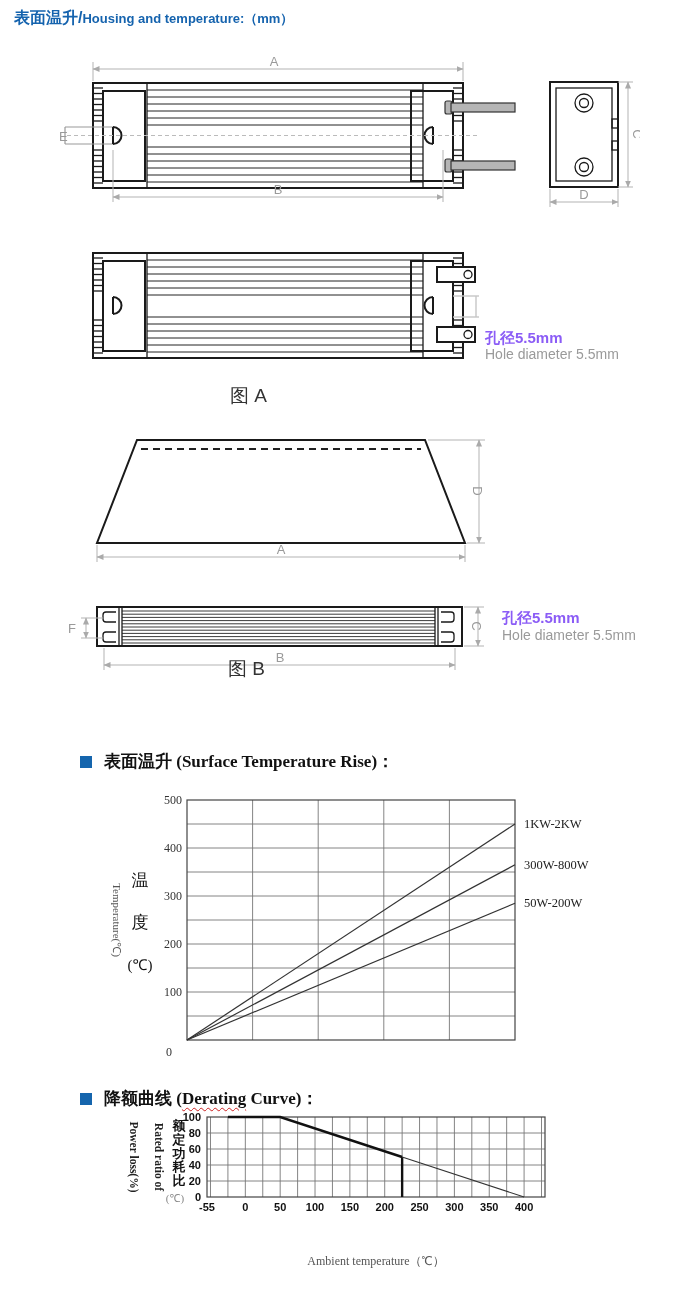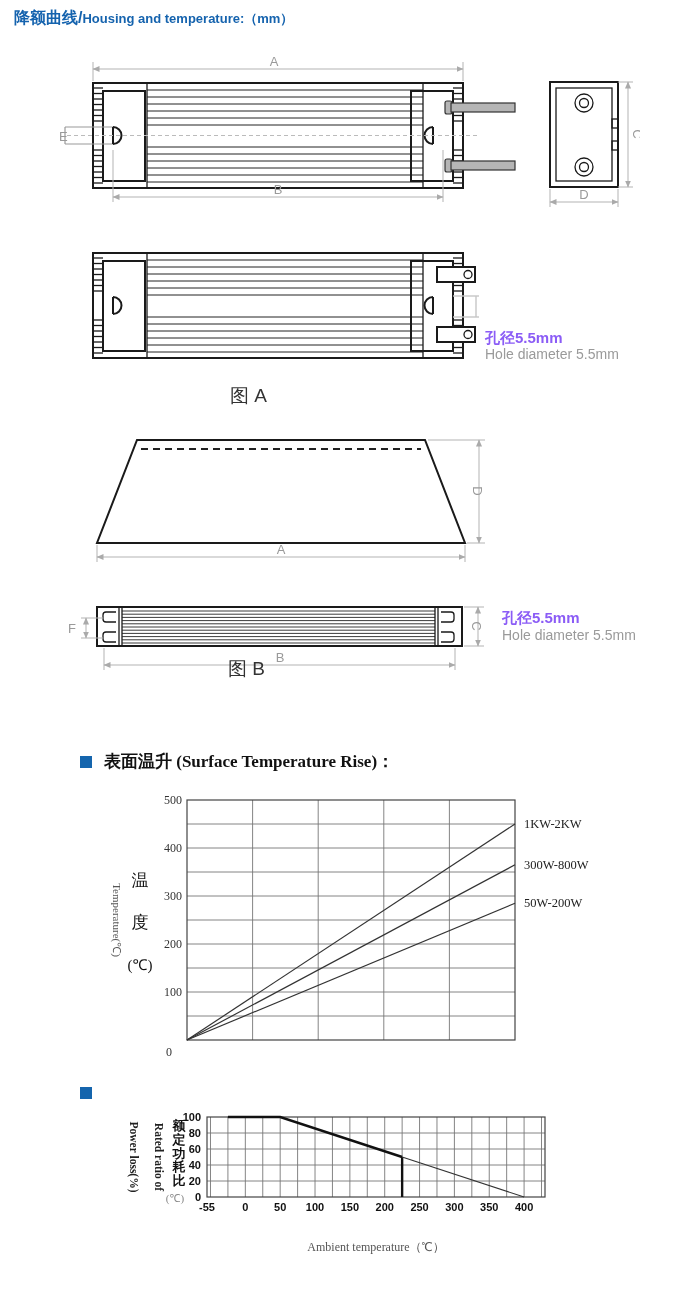--- a/index.html
+++ b/index.html
@@ -14,21 +14,21 @@
   .section-head{left:32px;display:flex;align-items:center;padding-left:48px;}
   .bullet{width:12px;height:12px;background:#1565ad;display:inline-block;margin-right:12px;flex:0 0 auto;}
   .head-text{font-family:"Liberation Serif",serif;font-weight:bold;font-size:17px;color:#111;white-space:nowrap;}
   .wavy{text-decoration:underline;text-decoration-style:wavy;text-decoration-color:#cc2222;text-decoration-thickness:1px;text-underline-offset:3px;}
   
   .hole-zh{font-size:15px;font-weight:600;color:#8b5cf6;white-space:nowrap;}
   .hole-en{font-size:14px;color:#9a9a9a;white-space:nowrap;}
   .fig-caption{font-size:19px;color:#333;white-space:nowrap;}
   .xlabel-wrap{text-align:center;}
   .xlabel-zh{font-family:"Liberation Serif",serif;font-weight:bold;font-size:13.5px;color:#111;}
-  .xlabel-en{font-family:"Liberation Serif",serif;font-size:12px;color:#555;margin-top:1px;}
+  .xlabel-en{font-family:"Liberation Serif",serif;font-size:12px;color:#555;margin-top:15px;}
   
   .ln{stroke:#1a1a1a;stroke-width:2;fill:none;}
   .lnw{stroke:#1a1a1a;stroke-width:2;fill:#fff;}
   .ln1{stroke:#1a1a1a;stroke-width:1.3;fill:none;}
   .fin{stroke:#222;stroke-width:1;fill:none;}
   .fin2{stroke:#222;stroke-width:0.9;fill:none;}
   .dim{stroke:#b3b3b3;stroke-width:1;fill:none;}
   .dimg{stroke:#c6c6c6;stroke-width:1.4;fill:none;}
   .rod{stroke:#999;stroke-width:1.2;fill:none;}
   .dash{stroke:#bbb;stroke-width:1;stroke-dasharray:4 3;fill:none;}
@@ -48,21 +48,21 @@
   .ylab-rot{font-family:"Liberation Serif",serif;font-size:11px;fill:#555;}
   .tick2{font-family:"Liberation Sans",sans-serif;font-weight:bold;font-size:11px;fill:#111;}
   .d2lab{font-family:"Liberation Serif",serif;font-weight:bold;font-size:11.5px;fill:#222;}
   .d2zh{font-family:"Liberation Serif",serif;font-weight:bold;font-size:13px;fill:#111;}
   .d2unit{font-family:"Liberation Serif",serif;font-size:11px;fill:#888;}
 </style>
 </head>
 <body>
 
 <div class="abs page-title">
-  <span class="zh">降额曲线</span><span class="sep">/</span><span class="en">Housing and temperature:（mm）</span>
+  <span class="zh">表面温升</span><span class="sep">/</span><span class="en">Housing and temperature:（mm）</span>
 </div>
 
 <svg class="abs" style="left:55px;top:55px;" width="585" height="160" viewBox="0 0 585 160">
   <defs>
     <marker id="arA" markerWidth="8" markerHeight="8" refX="6.5" refY="3" orient="auto-start-reverse" markerUnits="userSpaceOnUse">
       <path d="M0,0 L7,3 L0,6 Z" fill="#aaa"></path>
     </marker>
   </defs>
 
   <line x1="38" y1="7" x2="38" y2="26" class="dim"></line>
@@ -341,20 +341,21 @@
     <polyline points="92,250 420,113.20000000000002" class="series"></polyline>
     <text x="429" y="117.20000000000002" class="legend">50W-200W</text>
     <text x="45" y="96" class="ylab-zh" text-anchor="middle">温</text>
     <text x="45" y="138" class="ylab-zh" text-anchor="middle">度</text>
     <text x="45" y="180" class="ylab-unit" text-anchor="middle">(℃)</text>
     <text x="18" y="130" class="ylab-rot" text-anchor="middle" transform="rotate(90 18 130)">Temperature(℃)</text>
   </svg>
 
 <div class="abs section-head" style="top:1087px;">
   <span class="bullet"></span>
+  <span class="head-text"><span>降额曲线 (</span><span class="wavy">Derating</span><span> Curve)：</span></span>
 </div>
 
 <svg id="chart2" class="abs" style="left:95px;top:1105px;" width="560" height="135" viewBox="0 0 560 135">
     <line x1="115.48453608247422" y1="12" x2="115.48453608247422" y2="92" class="grid"></line>
     <line x1="132.90721649484536" y1="12" x2="132.90721649484536" y2="92" class="grid"></line>
     <line x1="150.3298969072165" y1="12" x2="150.3298969072165" y2="92" class="grid"></line>
     <line x1="167.75257731958763" y1="12" x2="167.75257731958763" y2="92" class="grid"></line>
     <line x1="185.17525773195877" y1="12" x2="185.17525773195877" y2="92" class="grid"></line>
     <line x1="202.59793814432987" y1="12" x2="202.59793814432987" y2="92" class="grid"></line>
     <line x1="220.02061855670104" y1="12" x2="220.02061855670104" y2="92" class="grid"></line>

